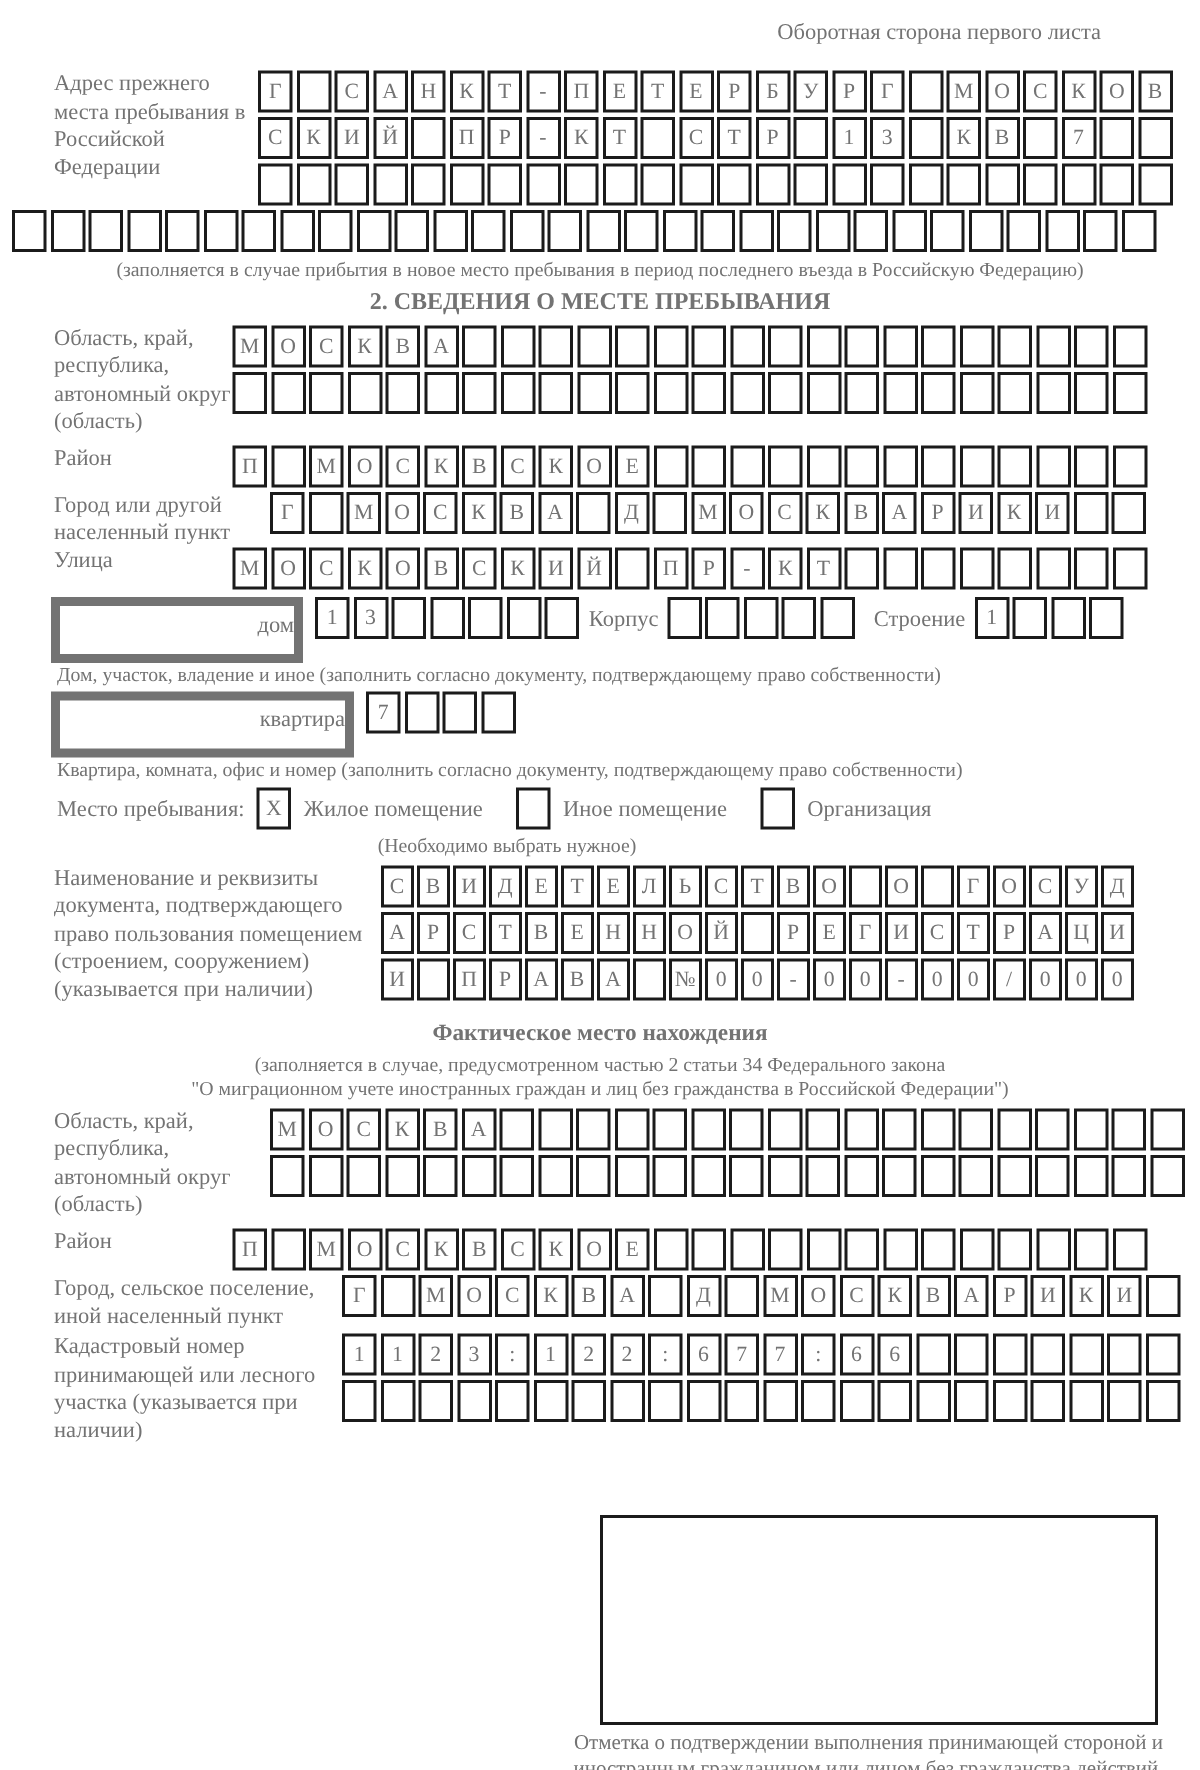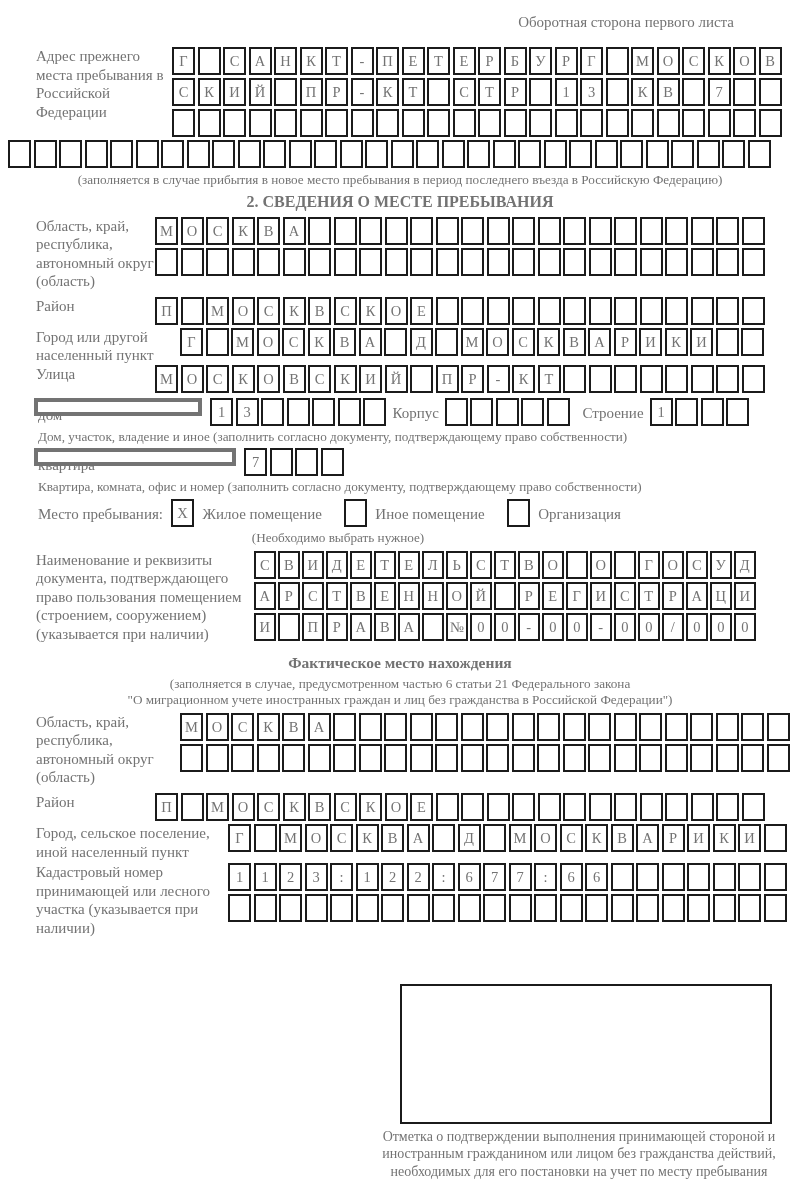--- a/index.html
+++ b/index.html
@@ -15,22 +15,22 @@
   .rows{flex:none;}
   .boxrow{white-space:nowrap; height:30px; margin-bottom:1px; flex:none;}
   .cell{
     display:inline-block; box-sizing:border-box; width:23px; height:28px;
     border:2px solid #1b1b1b; margin-right:2.5px; text-align:center;
     font-size:14.5px; line-height:24px; vertical-align:top; background:#fff;
   }
   .small .cell{width:21.5px;}
   .inline{display:inline-block; vertical-align:top;}
   .named-box{
-    box-sizing:border-box; border:4px solid #737373; height:18px; background:#fff;
-    text-align:left; font-size:15px; line-height:26px; flex:none;
+    box-sizing:border-box; border:6px solid #737373; height:44px; background:#fff;
+    text-align:right; font-size:15px; line-height:26px; flex:none;
   }
   .caption{font-size:13.2px; line-height:1.25;}
   .caption.center{text-align:center;}
   .caption.indent{padding-left:30px;}
   .heading{text-align:center; font-weight:bold; font-size:16px;}
   .mb2{margin-bottom:2px}.mb4{margin-bottom:4px}.mb6{margin-bottom:6px}
   .mt2{margin-top:2px}.mt4{margin-top:4px}.mt10{margin-top:10px}
   .chk-label{font-size:15px; line-height:30px;}
   .chk-gap{margin:0 8px 0 6px;}
   .opt-gap{margin-right:22px;}
@@ -111,21 +111,21 @@
   <div class="frow">
     <div class="lab w246">Наименование и реквизиты документа, подтверждающего право пользования помещением (строением, сооружением) (указывается при наличии)</div>
     <div class="rows small">
       <div class="boxrow"><span class="cell">С</span><span class="cell">В</span><span class="cell">И</span><span class="cell">Д</span><span class="cell">Е</span><span class="cell">Т</span><span class="cell">Е</span><span class="cell">Л</span><span class="cell">Ь</span><span class="cell">С</span><span class="cell">Т</span><span class="cell">В</span><span class="cell">О</span><span class="cell"></span><span class="cell">О</span><span class="cell"></span><span class="cell">Г</span><span class="cell">О</span><span class="cell">С</span><span class="cell">У</span><span class="cell">Д</span></div>
       <div class="boxrow"><span class="cell">А</span><span class="cell">Р</span><span class="cell">С</span><span class="cell">Т</span><span class="cell">В</span><span class="cell">Е</span><span class="cell">Н</span><span class="cell">Н</span><span class="cell">О</span><span class="cell">Й</span><span class="cell"></span><span class="cell">Р</span><span class="cell">Е</span><span class="cell">Г</span><span class="cell">И</span><span class="cell">С</span><span class="cell">Т</span><span class="cell">Р</span><span class="cell">А</span><span class="cell">Ц</span><span class="cell">И</span></div>
       <div class="boxrow"><span class="cell">И</span><span class="cell"></span><span class="cell">П</span><span class="cell">Р</span><span class="cell">А</span><span class="cell">В</span><span class="cell">А</span><span class="cell"></span><span class="cell">№</span><span class="cell">0</span><span class="cell">0</span><span class="cell">-</span><span class="cell">0</span><span class="cell">0</span><span class="cell">-</span><span class="cell">0</span><span class="cell">0</span><span class="cell">/</span><span class="cell">0</span><span class="cell">0</span><span class="cell">0</span></div>
     </div>
   </div>
 
   <div class="heading mt10 mb4" style="font-size:15.5px;">Фактическое место нахождения</div>
-  <div class="caption center">(заполняется в случае, предусмотренном частью 6 статьи 21 Федерального закона</div>
+  <div class="caption center">(заполняется в случае, предусмотренном частью 2 статьи 34 Федерального закона</div>
   <div class="caption center mb4">"О миграционном учете иностранных граждан и лиц без гражданства в Российской Федерации")</div>
 
   <div class="frow mb6">
     <div class="lab w172">Область, край, республика, автономный округ (область)</div>
     <div class="rows">
       <div class="boxrow"><span class="cell">М</span><span class="cell">О</span><span class="cell">С</span><span class="cell">К</span><span class="cell">В</span><span class="cell">А</span><span class="cell"></span><span class="cell"></span><span class="cell"></span><span class="cell"></span><span class="cell"></span><span class="cell"></span><span class="cell"></span><span class="cell"></span><span class="cell"></span><span class="cell"></span><span class="cell"></span><span class="cell"></span><span class="cell"></span><span class="cell"></span><span class="cell"></span><span class="cell"></span><span class="cell"></span><span class="cell"></span></div>
       <div class="boxrow"><span class="cell"></span><span class="cell"></span><span class="cell"></span><span class="cell"></span><span class="cell"></span><span class="cell"></span><span class="cell"></span><span class="cell"></span><span class="cell"></span><span class="cell"></span><span class="cell"></span><span class="cell"></span><span class="cell"></span><span class="cell"></span><span class="cell"></span><span class="cell"></span><span class="cell"></span><span class="cell"></span><span class="cell"></span><span class="cell"></span><span class="cell"></span><span class="cell"></span><span class="cell"></span><span class="cell"></span></div>
     </div>
   </div>
 

